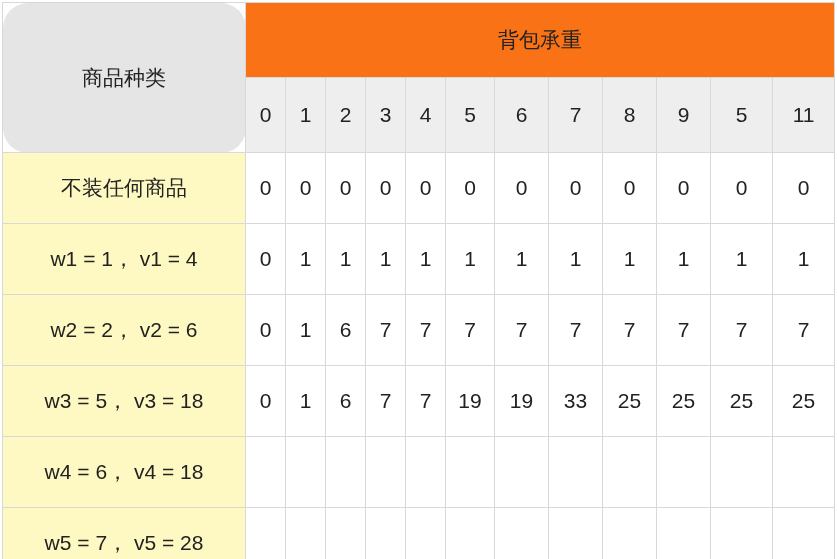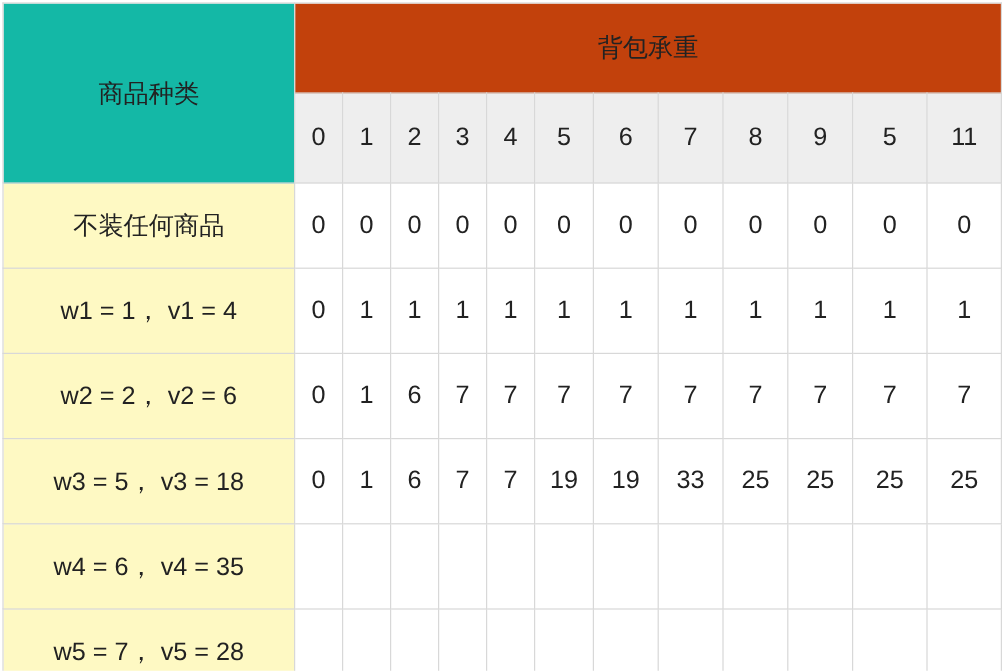--- a/index.html
+++ b/index.html
@@ -30,27 +30,28 @@
   table.dp-table th {
     border: 1px solid #d8d8d8;
     padding: 0;
     text-align: center;
     vertical-align: middle;
     font-weight: normal;
     font-size: 21px;
     color: #222222;
   }
   th.corner-header {
-    background: #14b8a6;
+    background: #e5e5e5;
     font-weight: bold;
     font-size: 23px;
     width: 243px;
+    border-radius: 25px;
   }
   th.group-header {
-    background: #c2410c;
+    background: #f97316;
     font-weight: bold;
     font-size: 23px;
     height: 74px;
     margin-top: 44px;
   }
   th.cap-header {
     background: #eeeeee;
     font-weight: bold;
     font-size: 23px;
     height: 74px;
@@ -165,21 +166,21 @@
         <td class="cell">7</td>
         <td class="cell">19</td>
         <td class="cell">19</td>
         <td class="cell">33</td>
         <td class="cell">25</td>
         <td class="cell">25</td>
         <td class="cell">25</td>
         <td class="cell">25</td>
       </tr>
       <tr>
-        <td class="row-label">w4 = 6， v4 = 35</td>
+        <td class="row-label">w4 = 6， v4 = 18</td>
         <td class="cell empty"></td>
         <td class="cell empty"></td>
         <td class="cell empty"></td>
         <td class="cell empty"></td>
         <td class="cell empty"></td>
         <td class="cell empty"></td>
         <td class="cell empty"></td>
         <td class="cell empty"></td>
         <td class="cell empty"></td>
         <td class="cell empty"></td>

